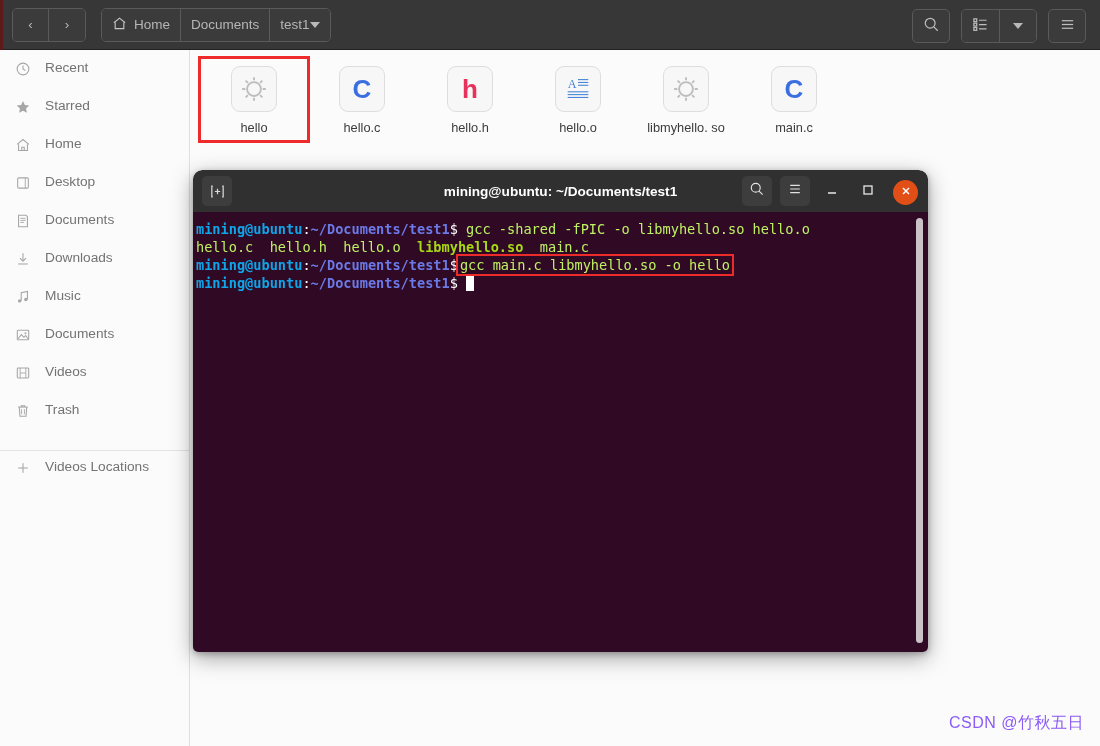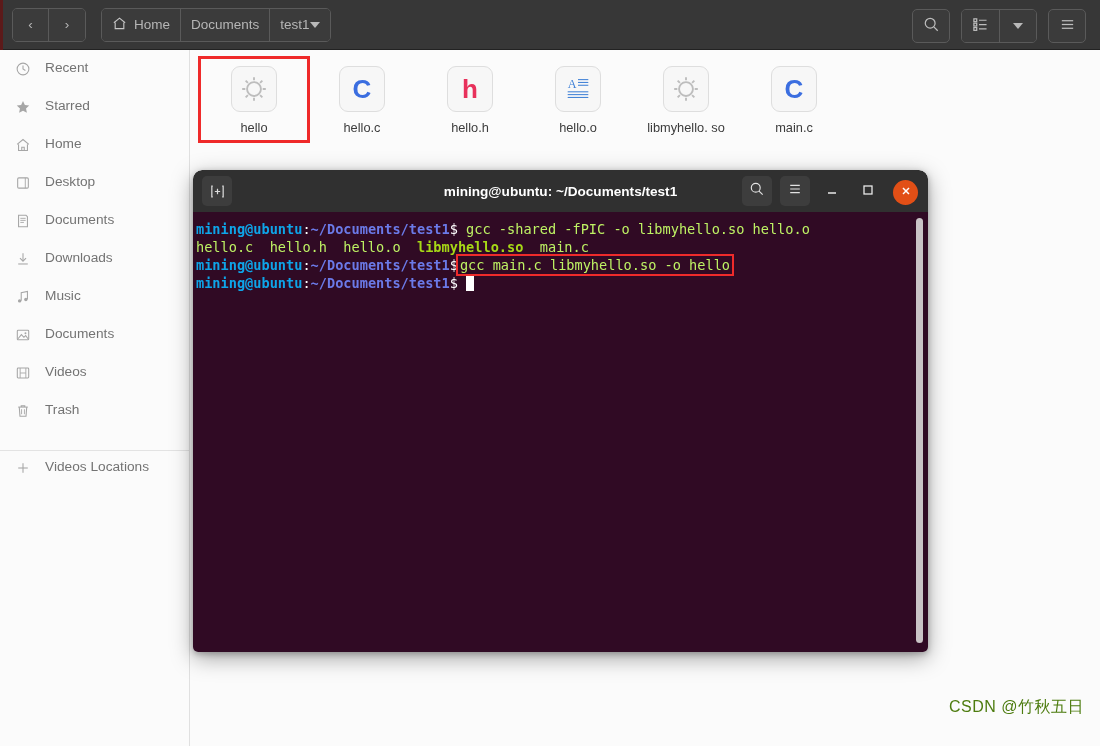--- a/index.html
+++ b/index.html
@@ -235,22 +235,22 @@
     position: absolute;
     right: 5px; top: 6px;
     width: 7px; height: 425px;
     background: #c9c3c6;
     border-radius: 4px;
   }
 
   
   .watermark {
     position: absolute;
-    right: 16px; bottom: 28px;
-    color: #4d7c0f;
+    right: 16px; bottom: 12px;
+    color: #8b5cf6;
     font-size: 16px;
     letter-spacing: .5px;
     user-select: none;
   }
 </style>
 </head>
 <body>
 
 <div id="app">
 

